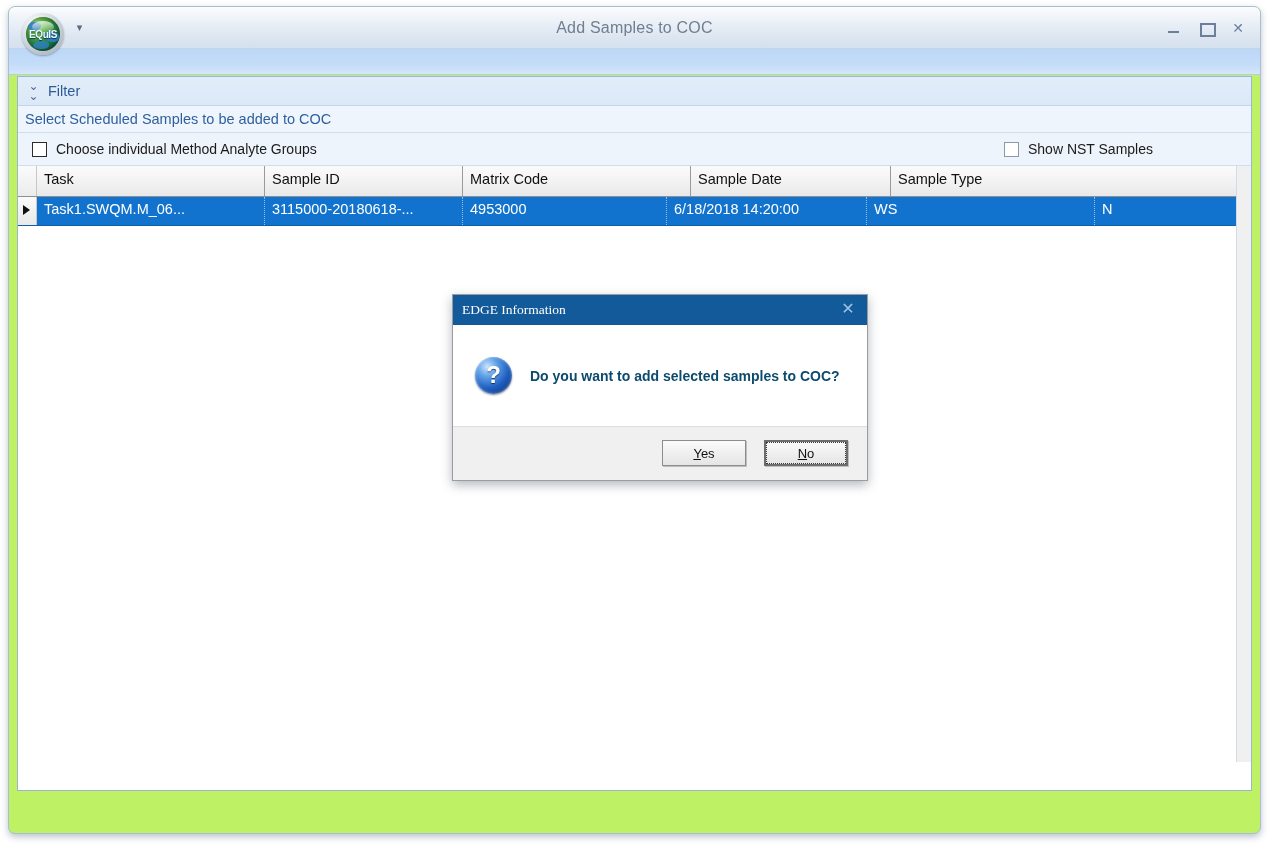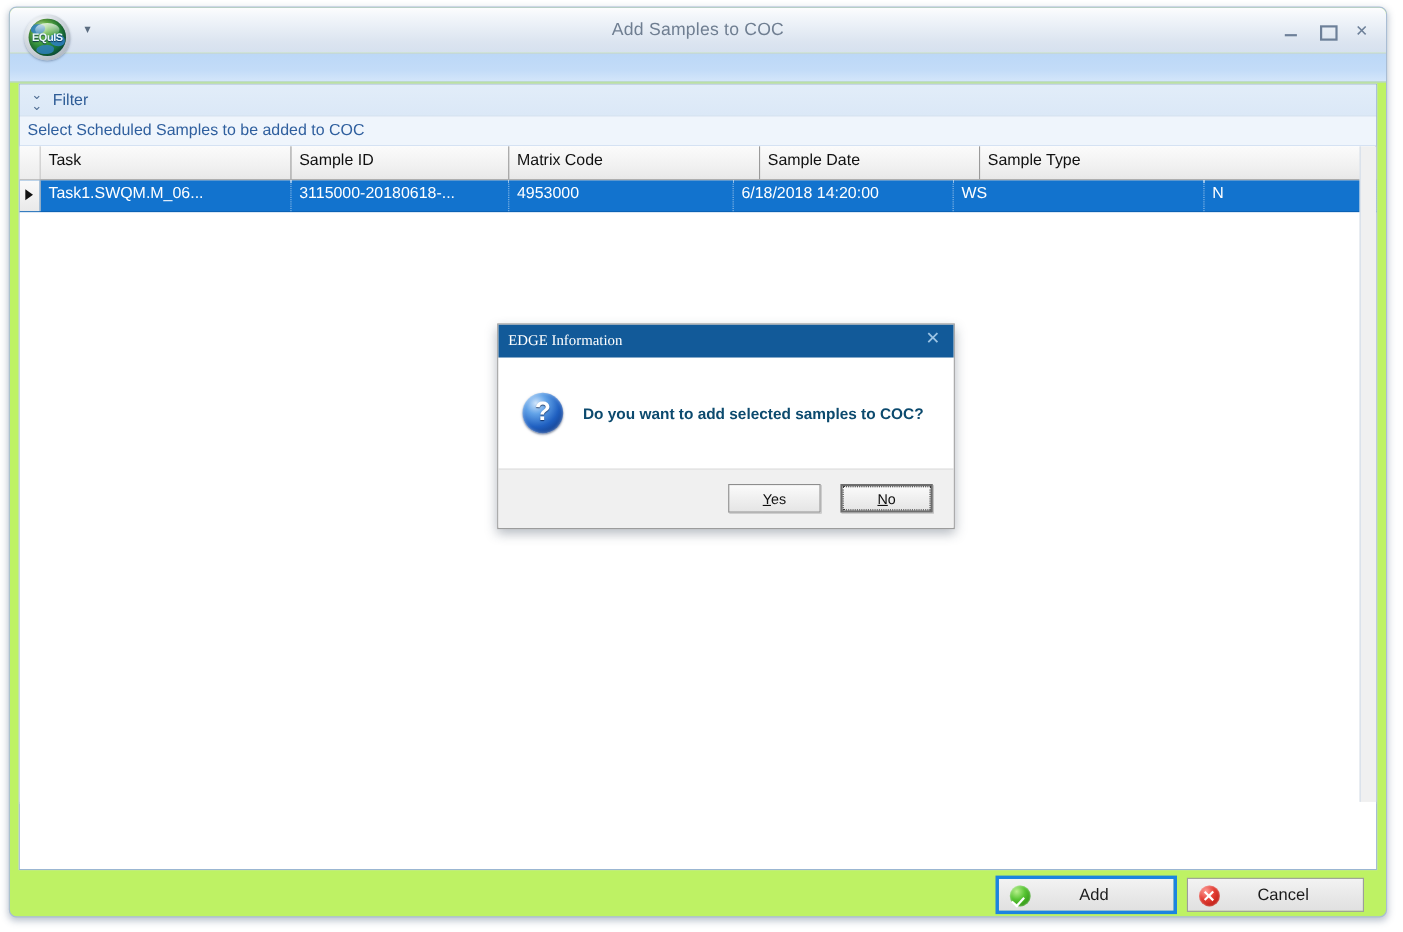--- a/index.html
+++ b/index.html
@@ -479,20 +479,30 @@
       <div class="filter-bar">
         <div class="chev">
             <i>⌄</i>
             <i>⌄</i>
           </div>
         <div class="filter-label">Filter</div>
       </div>
 
       <div class="instruction-bar">Select Scheduled Samples to be added to COC</div>
 
+      <div class="options-row">
+        <div class="opt-left">
+          <div class="cbx"></div>
+          <div class="opt-label">Choose individual Method Analyte Groups</div>
+        </div>
+        <div class="opt-right">
+          <div class="cbx flat"></div>
+          <div class="opt-label">Show NST Samples</div>
+        </div>
+      </div>
 
       <div class="grid">
 
         <div class="grid-head">
           <div class="gutter"></div>
           <div class="hcell" style="width:228px;flex:0 0 228px">Task</div>
           <div class="hcell" style="width:198px;flex:0 0 198px">Sample ID</div>
           <div class="hcell" style="width:228px;flex:0 0 228px">Matrix Code</div>
           <div class="hcell" style="width:200px;flex:0 0 200px">Sample Date</div>
           <div class="hcell" style="flex:1 1 auto">Sample Type</div>
@@ -512,30 +522,20 @@
 
         <div class="grid-body-blank"></div>
 
         <div class="grid-vscroll">
           
         </div>
       </div>
 
     </div>
 
-    <div class="footer">
-      <div class="foot-btn focused">
-        <div class="ico ok"></div>
-        <div class="blabel">Add</div>
-      </div>
-      <div class="foot-btn">
-        <div class="ico err"></div>
-        <div class="blabel">Cancel</div>
-      </div>
-    </div>
 
   </div>
 
   <div class="dialog">
     <div class="dlg-title">
       <span>EDGE Information</span>
       <span class="dlg-close">✕</span>
     </div>
     <div class="dlg-body">
       <div class="q-icon">

